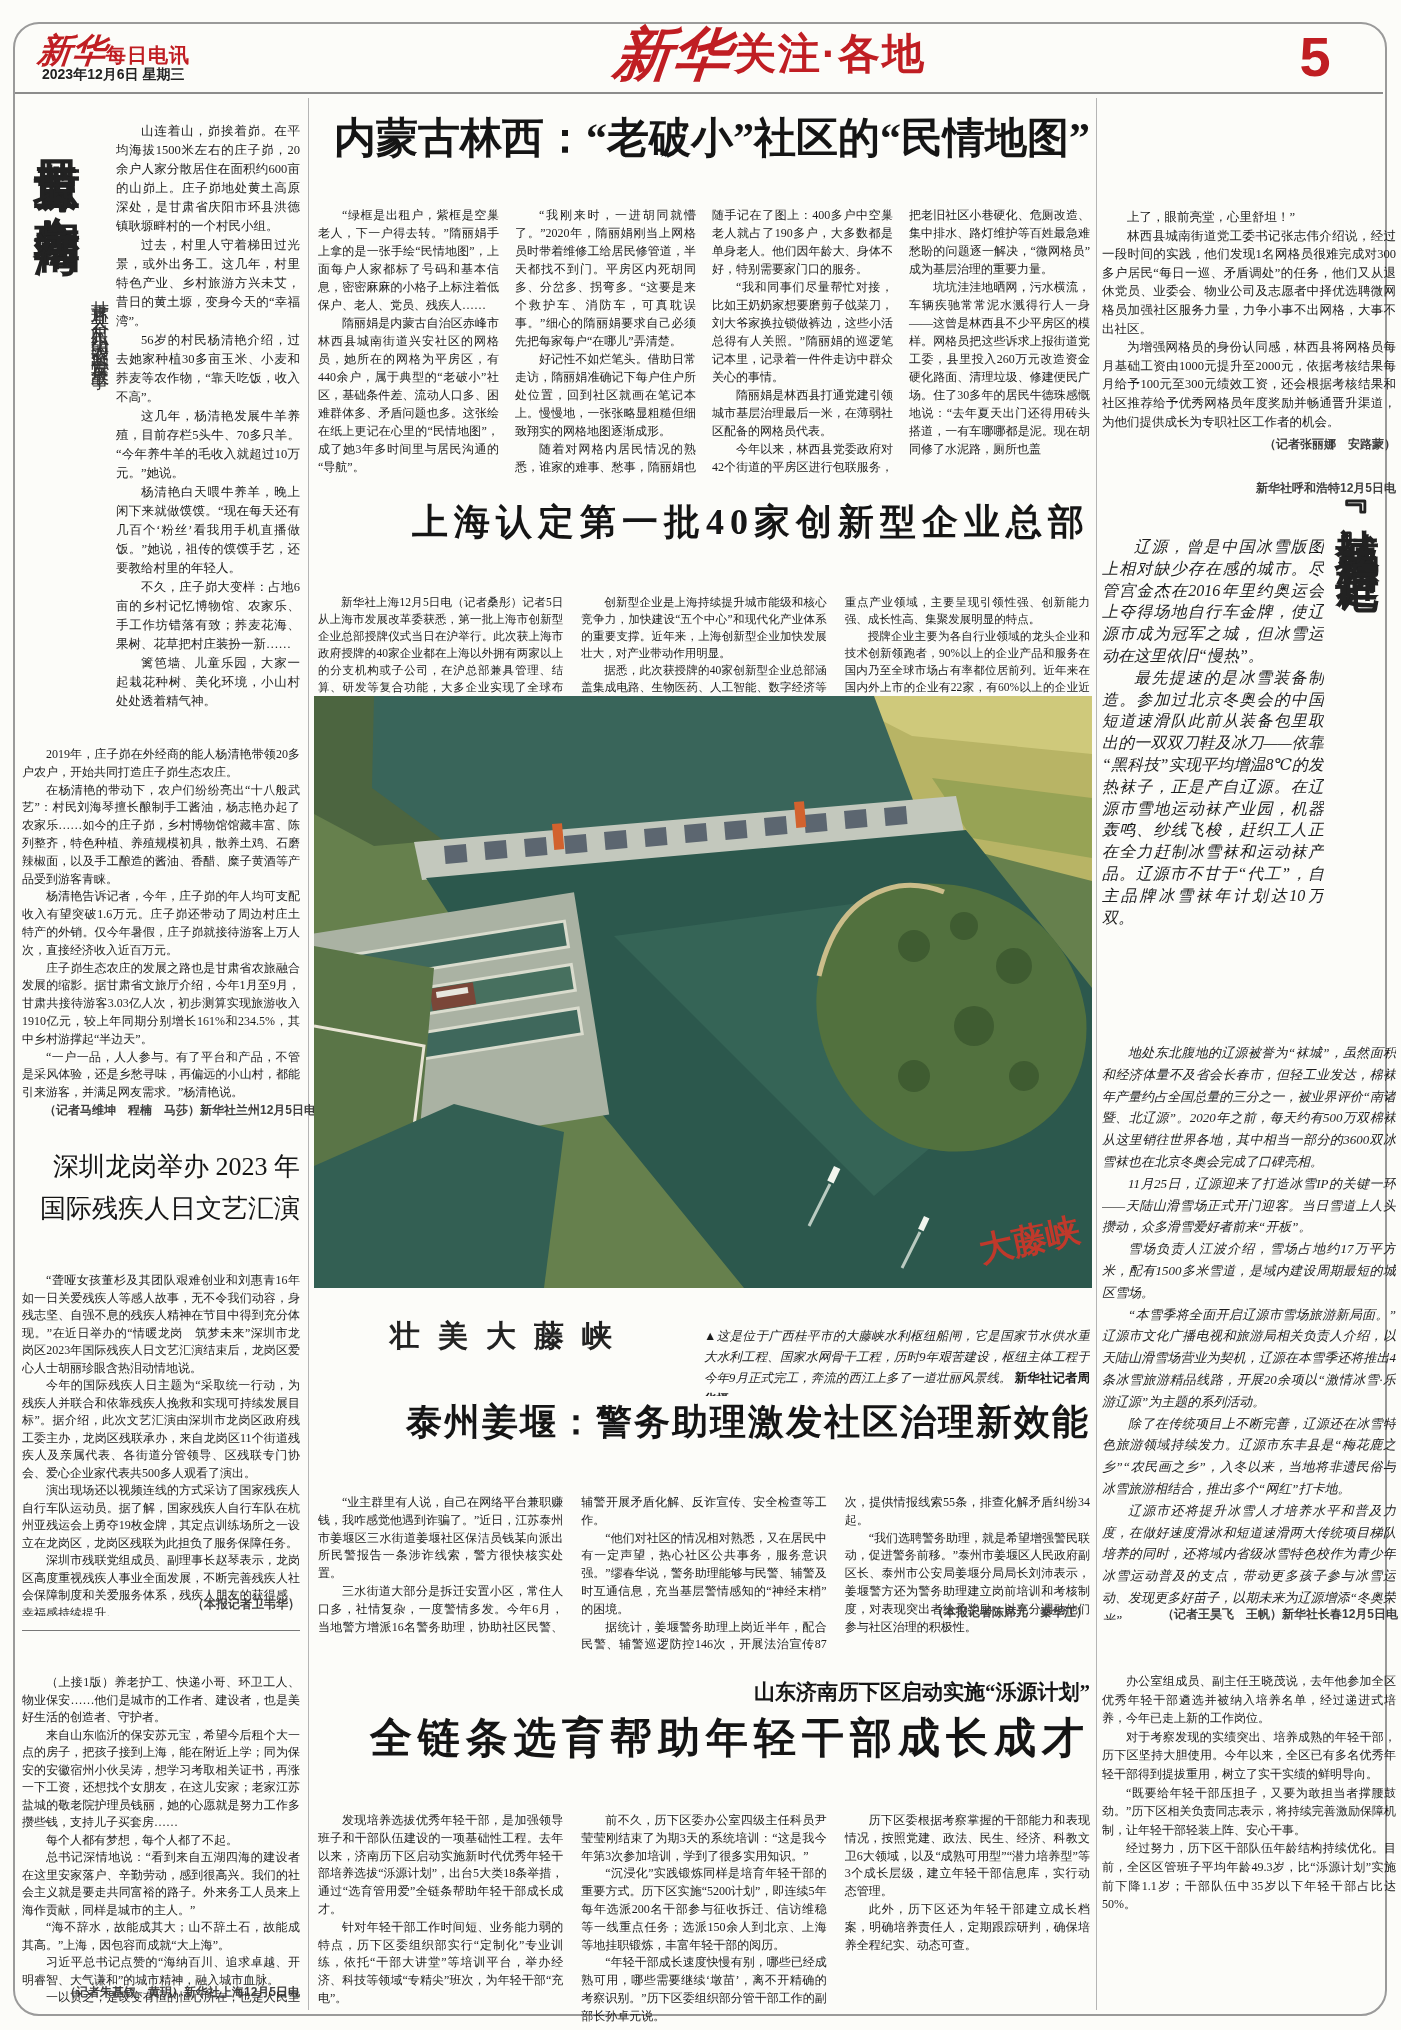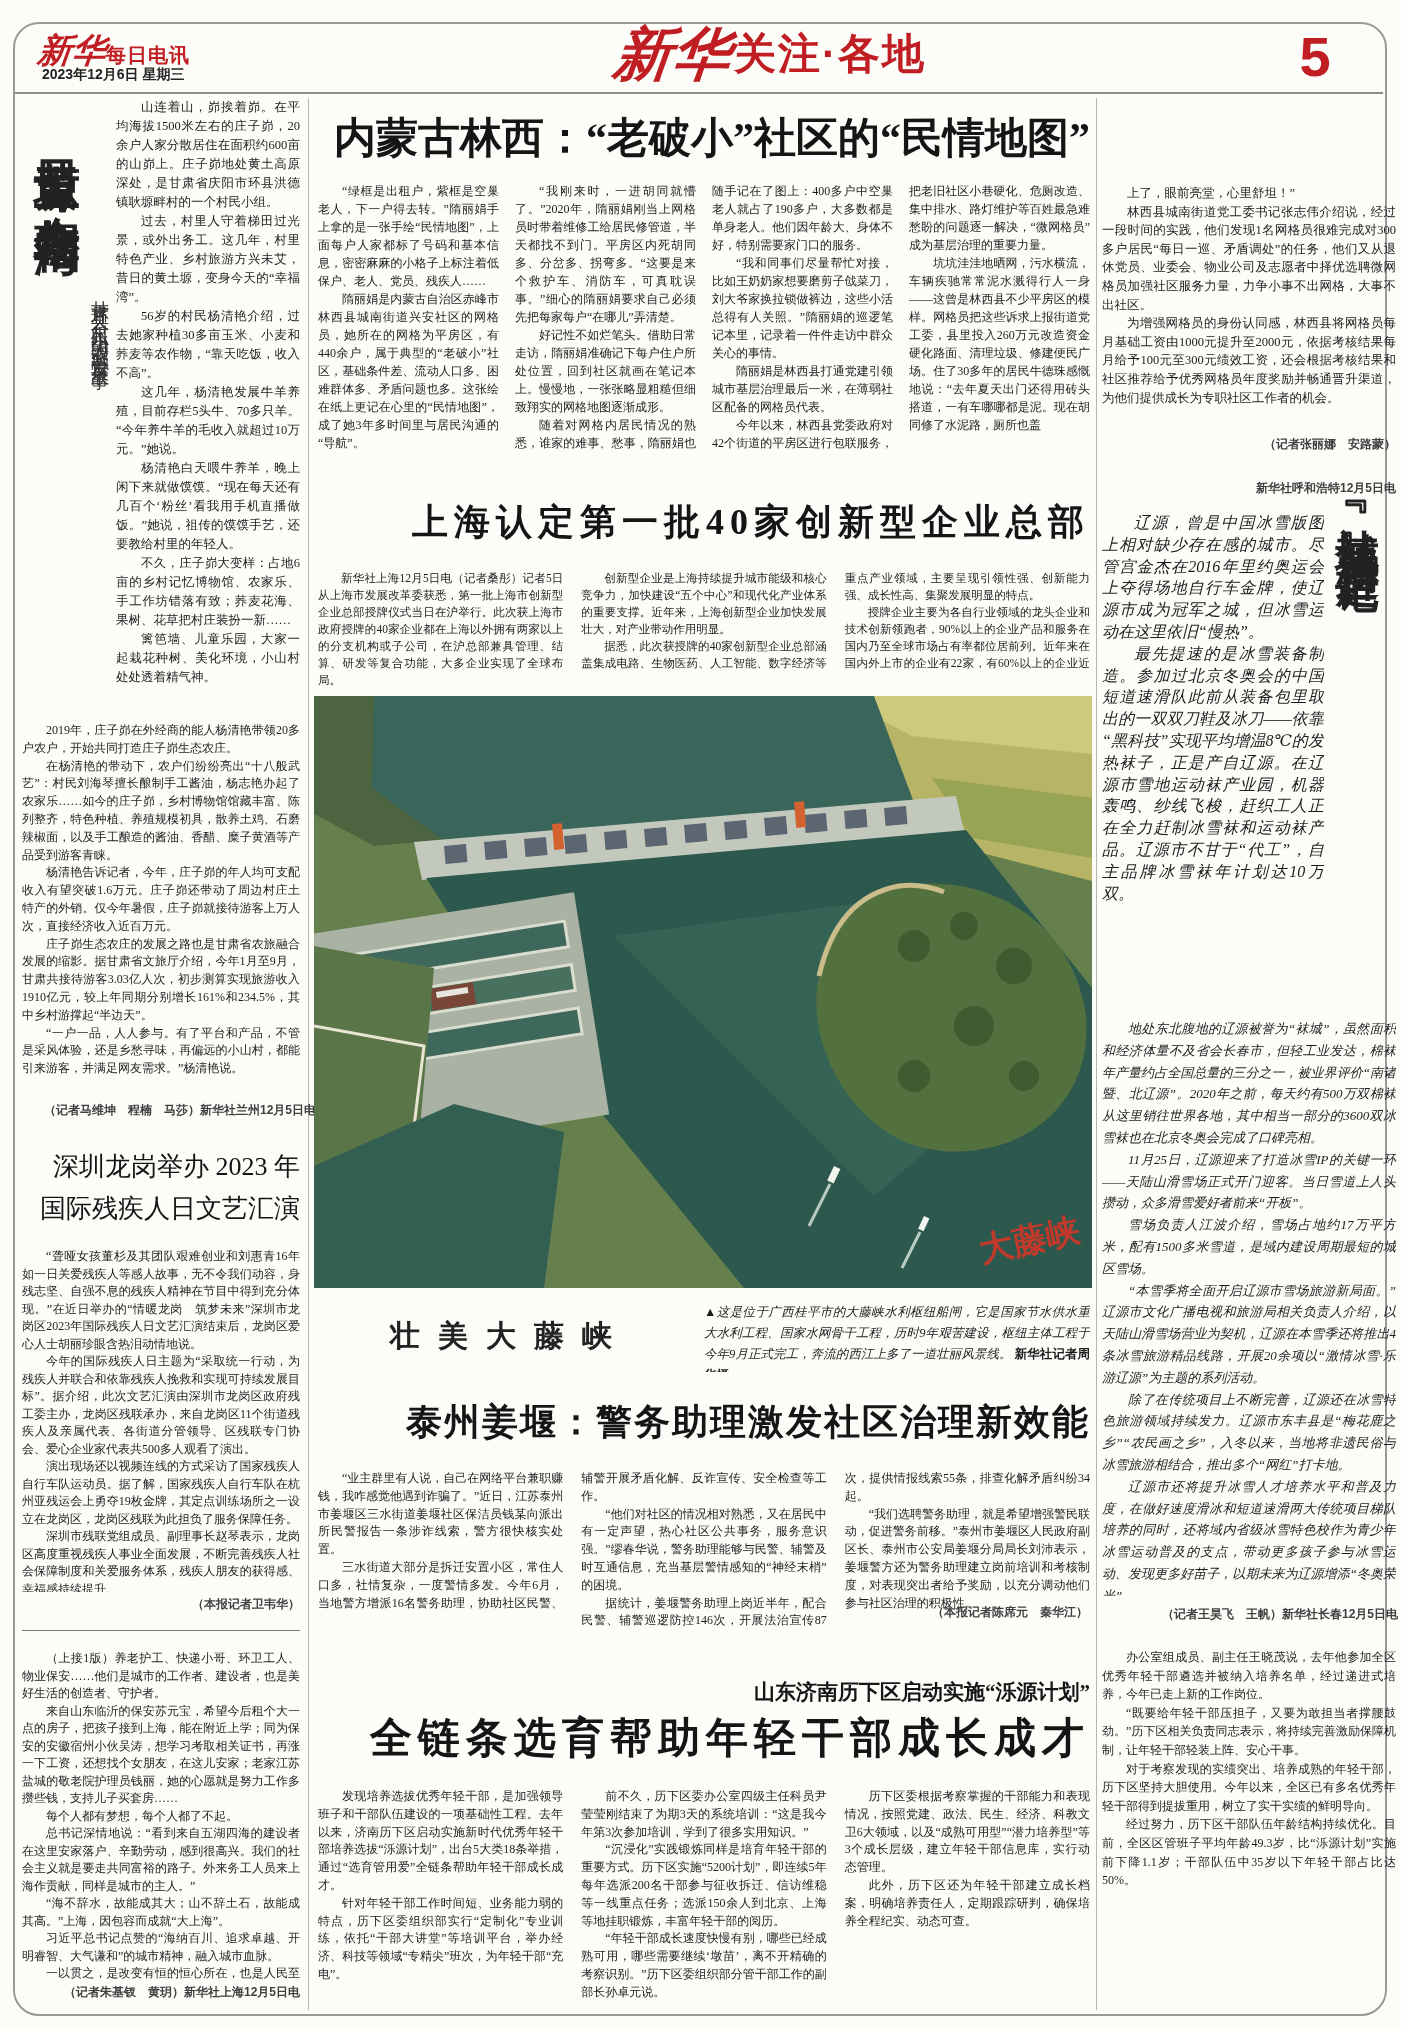--- a/index.html
+++ b/index.html
@@ -15,21 +15,21 @@
   .masthead .t1{font-size:34px;}
   .masthead .t2{font-size:20px;font-weight:900;font-family:"Liberation Sans",sans-serif;letter-spacing:1px;}
   .dateline{left:42px;top:66px;font-size:14px;font-weight:700;font-family:"Liberation Sans",sans-serif;color:#222;}
   .centerbrand{left:540px;top:16px;width:460px;text-align:center;white-space:nowrap;}
   .centerbrand .s1{font-size:58px;}
   .centerbrand .s2{font-size:42px;font-weight:900;font-family:"Liberation Sans",sans-serif;letter-spacing:2px;vertical-align:6px;}
   .pagenum{left:1270px;top:24px;width:90px;text-align:center;font-size:56px;font-weight:800;font-family:"Liberation Sans",sans-serif;}
   .vtext{writing-mode:vertical-rl;text-orientation:mixed;}
   .headA{left:26px;top:122px;height:596px;font-size:46px;font-weight:800;letter-spacing:2px;color:#222;}
   .subA{left:88px;top:286px;height:430px;font-size:18px;letter-spacing:4px;color:#333;}
-  .body{font-size:12px;line-height:18px;text-align:justify;overflow:hidden;}
+  .body{font-size:12px;line-height:18px;text-align:justify;overflow:hidden;margin-top:24px;}
   .body p{margin:0;text-indent:2em;}
   .byline{font-family:"Liberation Sans",sans-serif;font-weight:700;font-size:12px;text-align:right;color:#404040;}
   .headline{text-align:right;color:#151515;white-space:nowrap;}
   .kai{font-style:italic;}
   .cols3{column-count:3;column-gap:18px;column-fill:auto;}
   .cols4{column-count:4;column-gap:16px;column-fill:auto;}
   .captitle{font-size:30px;font-weight:600;letter-spacing:18px;text-align:center;color:#222;}
   .credit{font-style:normal;font-weight:700;font-family:"Liberation Sans",sans-serif;}
   svg .ln{stroke:#e8e4d4;stroke-width:3;fill:none;}
 </style>
@@ -222,17 +222,17 @@
       <p>11月25日，辽源迎来了打造冰雪IP的关键一环——天陆山滑雪场正式开门迎客。当日雪道上人头攒动，众多滑雪爱好者前来“开板”。</p>
       <p>雪场负责人江波介绍，雪场占地约17万平方米，配有1500多米雪道，是域内建设周期最短的城区雪场。</p>
       <p>“本雪季将全面开启辽源市雪场旅游新局面。”辽源市文化广播电视和旅游局相关负责人介绍，以天陆山滑雪场营业为契机，辽源在本雪季还将推出4条冰雪旅游精品线路，开展20余项以“激情冰雪·乐游辽源”为主题的系列活动。</p>
       <p>除了在传统项目上不断完善，辽源还在冰雪特色旅游领域持续发力。辽源市东丰县是“梅花鹿之乡”“农民画之乡”，入冬以来，当地将非遗民俗与冰雪旅游相结合，推出多个“网红”打卡地。</p>
       <p>辽源市还将提升冰雪人才培养水平和普及力度，在做好速度滑冰和短道速滑两大传统项目梯队培养的同时，还将域内省级冰雪特色校作为青少年冰雪运动普及的支点，带动更多孩子参与冰雪运动、发现更多好苗子，以期未来为辽源增添“冬奥荣光”。</p>
     </div>
   <div class="abs byline" style="left:1102px;top:1606px;width:296px;">（记者王昊飞　王帆）新华社长春12月5日电</div>
 
   <div class="abs body" style="left:1102px;top:1648px;width:294px;height:362px;line-height:18.6px;">
       <p>办公室组成员、副主任王晓茂说，去年他参加全区优秀年轻干部遴选并被纳入培养名单，经过递进式培养，今年已走上新的工作岗位。</p>
+      <p>对于考察发现的实绩突出、培养成熟的年轻干部，历下区坚持大胆使用。今年以来，全区已有多名优秀年轻干部得到提拔重用，树立了实干实绩的鲜明导向。</p>
       <p>“既要给年轻干部压担子，又要为敢担当者撑腰鼓劲。”历下区相关负责同志表示，将持续完善激励保障机制，让年轻干部轻装上阵、安心干事。</p>
-      <p>对于考察发现的实绩突出、培养成熟的年轻干部，历下区坚持大胆使用。今年以来，全区已有多名优秀年轻干部得到提拔重用，树立了实干实绩的鲜明导向。</p>
       <p>经过努力，历下区干部队伍年龄结构持续优化。目前，全区区管班子平均年龄49.3岁，比“泺源计划”实施前下降1.1岁；干部队伍中35岁以下年轻干部占比达50%。</p>
     </div>
 </div>
 
 </body></html>

